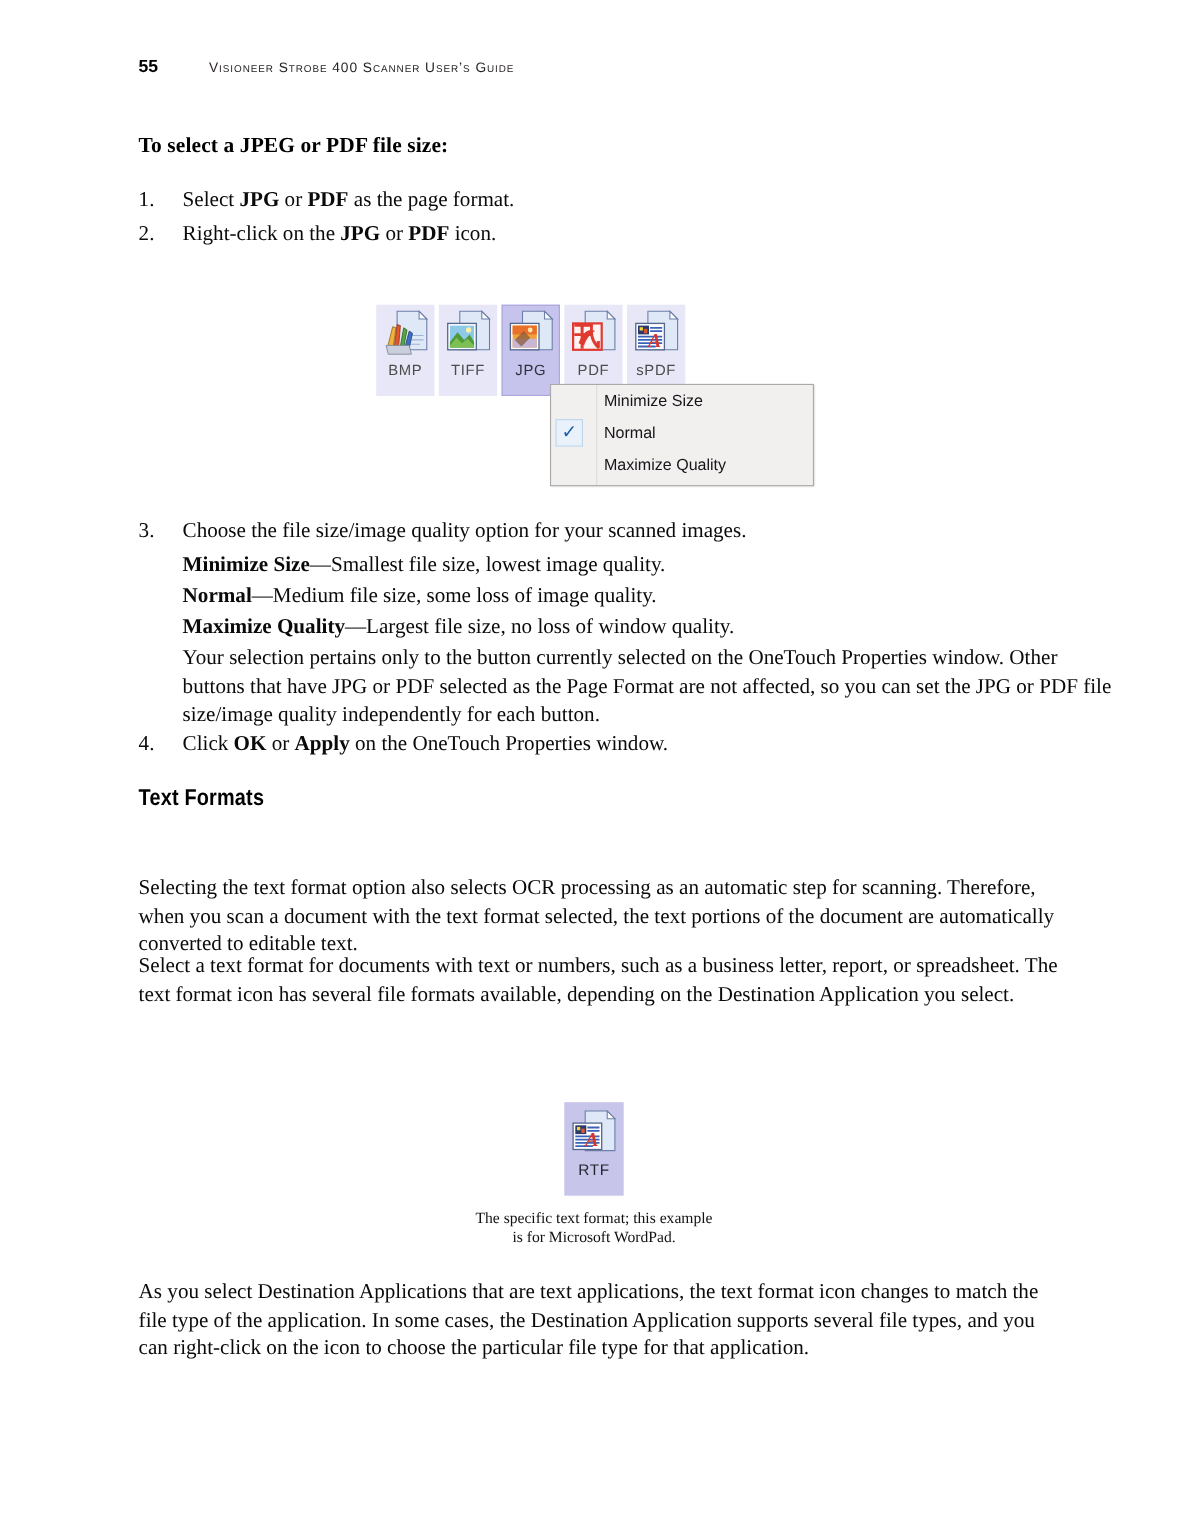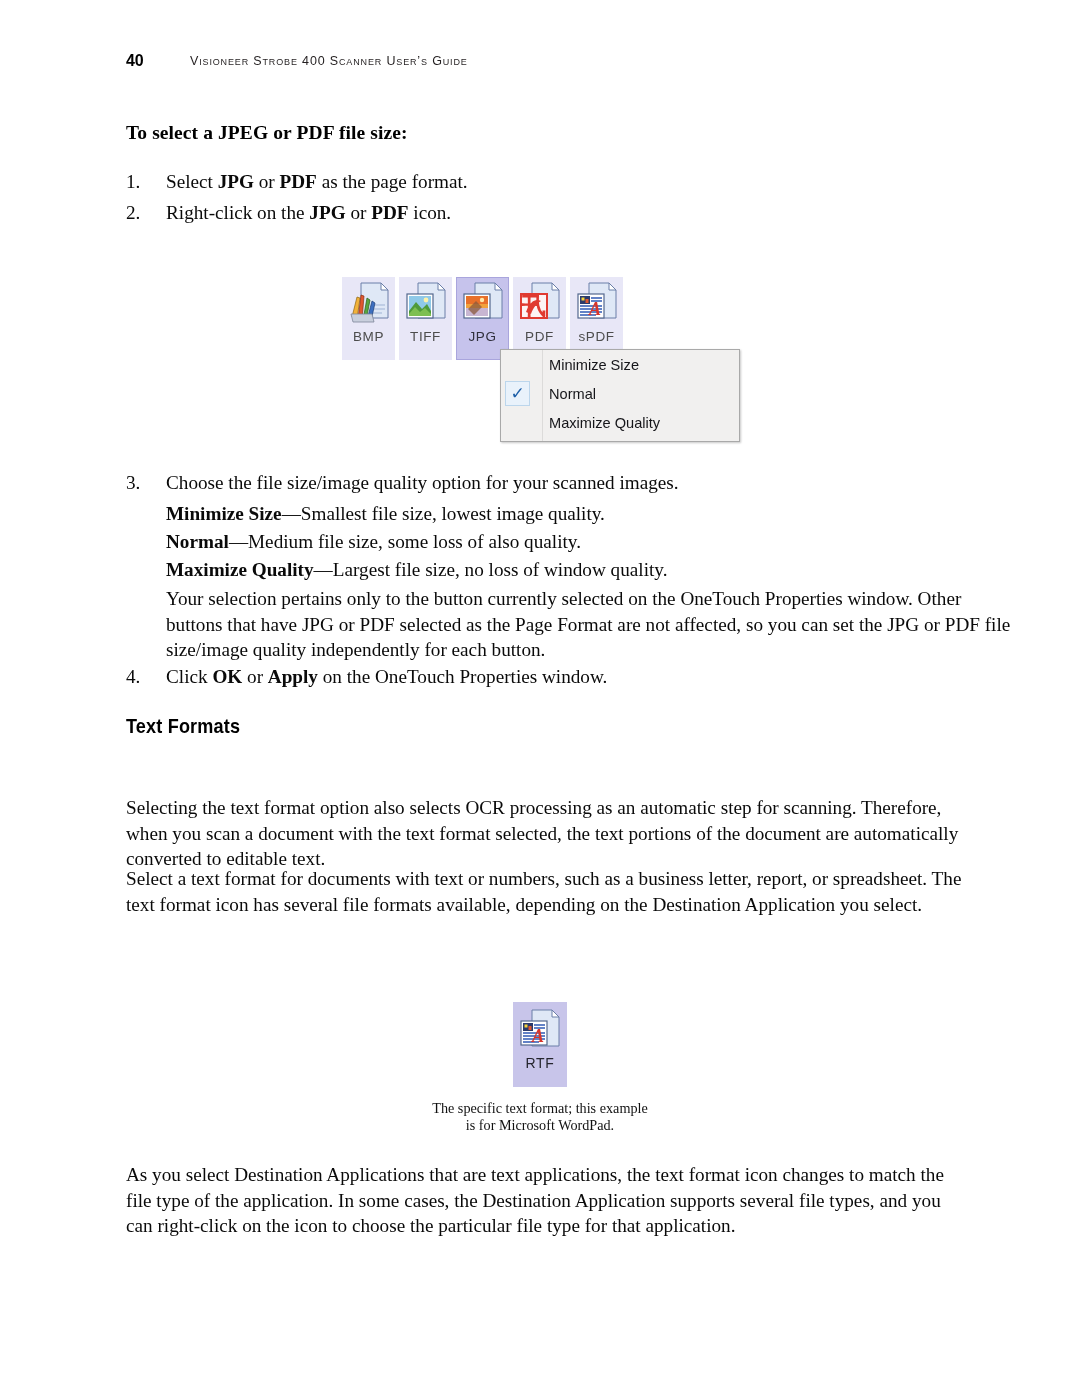--- a/index.html
+++ b/index.html
@@ -143,21 +143,21 @@
     padding-top: 5px;
   }
   .shot-rtf .fmt-label { color: #25252e; font-size: 14px; font-weight: normal; }
 </style>
 </head>
 <body>
 
 <div class="page">
 
   <div class="header">
-    <div class="header-pageno">40</div>
+    <div class="header-pageno">55</div>
     <div class="header-title">Visioneer Strobe 400 Scanner User’s Guide</div>
   </div>
 
   <div class="sub-head" style="top:122px;">To select a JPEG or PDF file size:</div>
 
   <div class="list-num" style="top:169px;">1.</div>
   <div class="list-body" style="top:169px;"><span>Select </span><b>JPG</b><span> or </span><b>PDF</b><span> as the page format.</span></div>
 
   <div class="list-num" style="top:200px;">2.</div>
   <div class="list-body" style="top:200px;"><span>Right-click on the </span><b>JPG</b><span> or </span><b>PDF</b><span> icon.</span></div>
@@ -270,21 +270,21 @@
         <span>Maximize Quality</span>
       </div>
     </div>
   </div>
 
   <div class="list-num" style="top:470px;">3.</div>
   <div class="list-body" style="top:470px;">Choose the file size/image quality option for your scanned images.</div>
 
   <div class="list-body" style="top:501px;"><b>Minimize Size</b><span>—Smallest file size, lowest image quality.</span></div>
 
-  <div class="list-body" style="top:529px;"><b>Normal</b><span>—Medium file size, some loss of also quality.</span></div>
+  <div class="list-body" style="top:529px;"><b>Normal</b><span>—Medium file size, some loss of image quality.</span></div>
 
   <div class="list-body" style="top:557px;"><b>Maximize Quality</b><span>—Largest file size, no loss of window quality.</span></div>
 
   <div class="list-body" style="top:586px; width:845px;">Your selection pertains only to the button currently selected on the OneTouch Properties window. Other buttons that have JPG or PDF selected as the Page Format are not affected, so you can set the JPG or PDF file size/image quality independently for each button.</div>
 
   <div class="list-num" style="top:664px;">4.</div>
   <div class="list-body" style="top:664px;"><span>Click </span><b>OK</b><span> or </span><b>Apply</b><span> on the OneTouch Properties window.</span></div>
 
   <div class="section-head" style="top:714px;">Text Formats</div>
 

